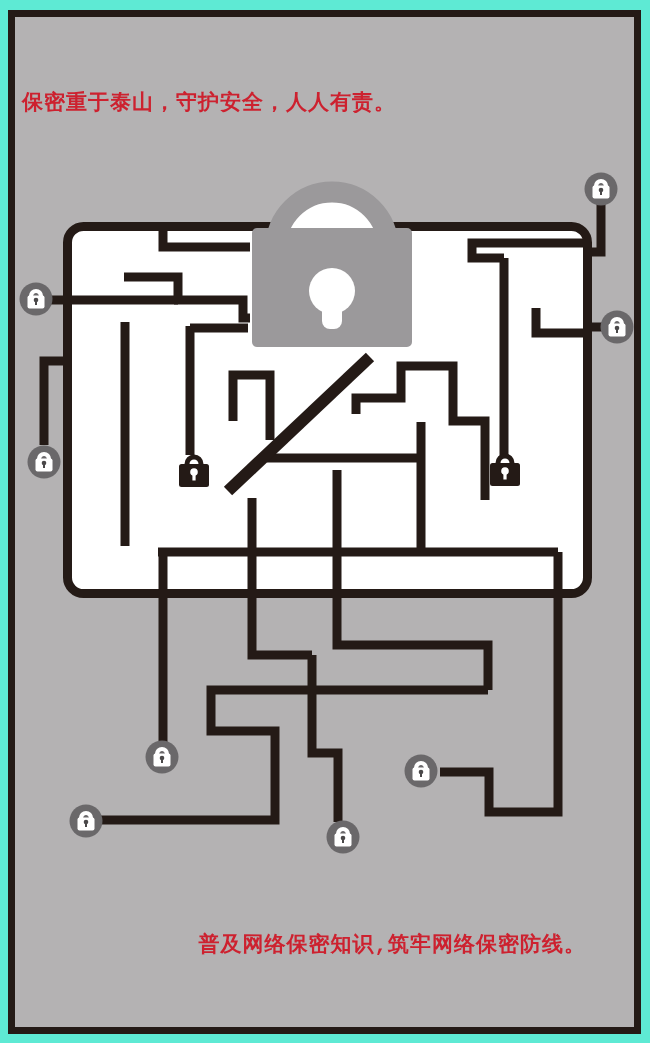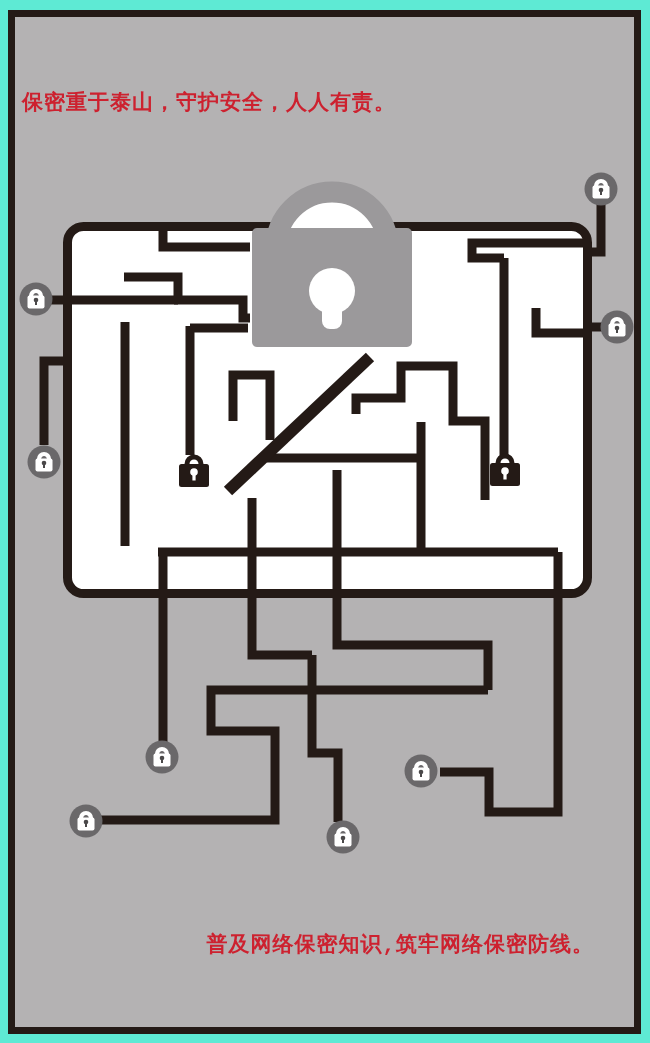--- a/index.html
+++ b/index.html
@@ -1,21 +1,21 @@
 <!DOCTYPE html>
 <html><head>
 <meta charset="utf-8">
 <style>
   html,body{margin:0;padding:0;background:#c6c4c5;}
   .poster{position:relative;width:650px;height:1043px;background:#5eead4;overflow:hidden;
           font-family:Liberation Mono, monospace;}
   .poster svg{position:absolute;left:0;top:0;}
   .slogan{position:absolute;color:#cd212f;font-weight:bold;font-size:21px;letter-spacing:1px;white-space:nowrap;}
   .slogan.top{left:22px;top:88px;}
-  .slogan.bottom{right:56px;top:930px;}
+  .slogan.bottom{right:64px;top:930px;}
 </style>
 </head>
 <body>
 
 <div class="poster">
 
   <svg width="650" height="1043" viewBox="0 0 650 1043">
 
     <rect x="11.5" y="13.5" width="626" height="1017" fill="#b4b2b3" stroke="#241a16" stroke-width="7"></rect>
 

